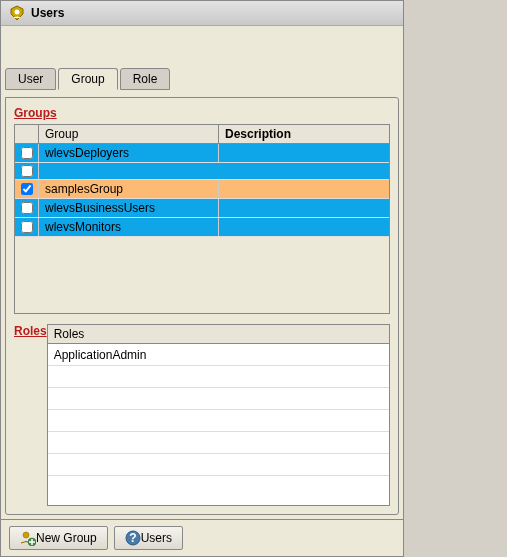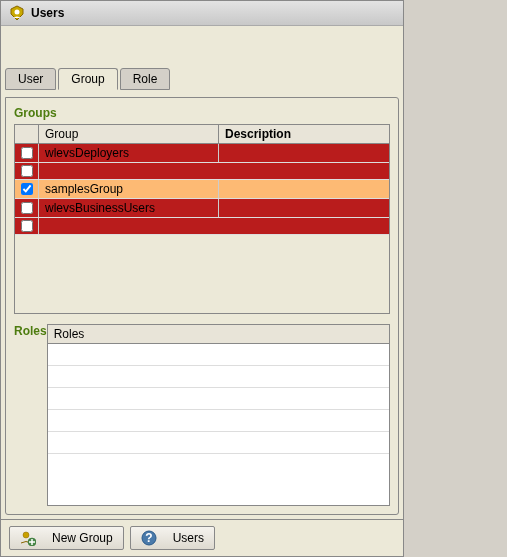--- a/index.html
+++ b/index.html
@@ -84,21 +84,22 @@
       border: 1px solid #888;
       background: #ece9d8;
       padding: 8px;
       border-radius: 0 3px 3px 3px;
       margin-top: -1px;
     }
 
     .section-label {
       font-weight: bold;
       margin-bottom: 4px;
-      color: #4d7c0f;
+      color: #b91c1c;
+      text-decoration: underline;
     }
 
     .groups-section {
       margin-bottom: 10px;
     }
 
     .groups-table-wrapper {
       border: 1px solid #888;
       height: 190px;
       overflow: hidden;
@@ -136,21 +137,21 @@
     }
 
     .table-body {
       overflow-y: scroll;
       flex: 1;
     }
 
     .table-row {
       display: flex;
       border-bottom: 1px solid #ddd;
-      background: #b91c1c;
+      background: #0ea5e9;
     }
 
     .table-row.selected {
       background: #fdba74;
     }
 
     .table-row .col-check {
       width: 24px;
       border-right: 1px solid #ccc;
       padding: 2px 4px;
@@ -218,21 +219,21 @@
     }
 
     .footer-btn {
       padding: 3px 10px;
       border: 1px solid #888;
       background: linear-gradient(to bottom, #f5f3ee, #dedad0);
       cursor: pointer;
       border-radius: 2px;
       display: flex;
       align-items: center;
-      gap: 16px;
+      gap: 0;
       font-size: 12px;
     }
 
     .btn-icon {
       width: 16px;
       height: 16px;
       display: flex;
       align-items: center;
       justify-content: center;
       font-size: 14px;
@@ -312,31 +313,33 @@
                 <div class="col-check">
                   <input type="checkbox" style="">
                 </div>
                 <div class="col-group">wlevsBusinessUsers</div>
                 <div class="col-desc"></div>
               </div>
               <div class="table-row">
                 <div class="col-check">
                   <input type="checkbox" style="">
                 </div>
+                <div class="col-group">wlevsMonitors</div>
                 <div class="col-desc"></div>
               </div>
             </div>
         </div>
       </div>
 
       <div class="roles-section">
         <div class="section-label">Roles</div>
         <div class="roles-table-wrapper">
           <div class="roles-header">Roles</div>
           <div class="roles-body" id="roles-body">
+          <div class="roles-row">ApplicationAdmin</div>
               <div class="roles-row"></div>
               <div class="roles-row"></div>
               <div class="roles-row"></div>
               <div class="roles-row"></div>
               <div class="roles-row"></div>
             </div>
         </div>
       </div>
 
     </div>

